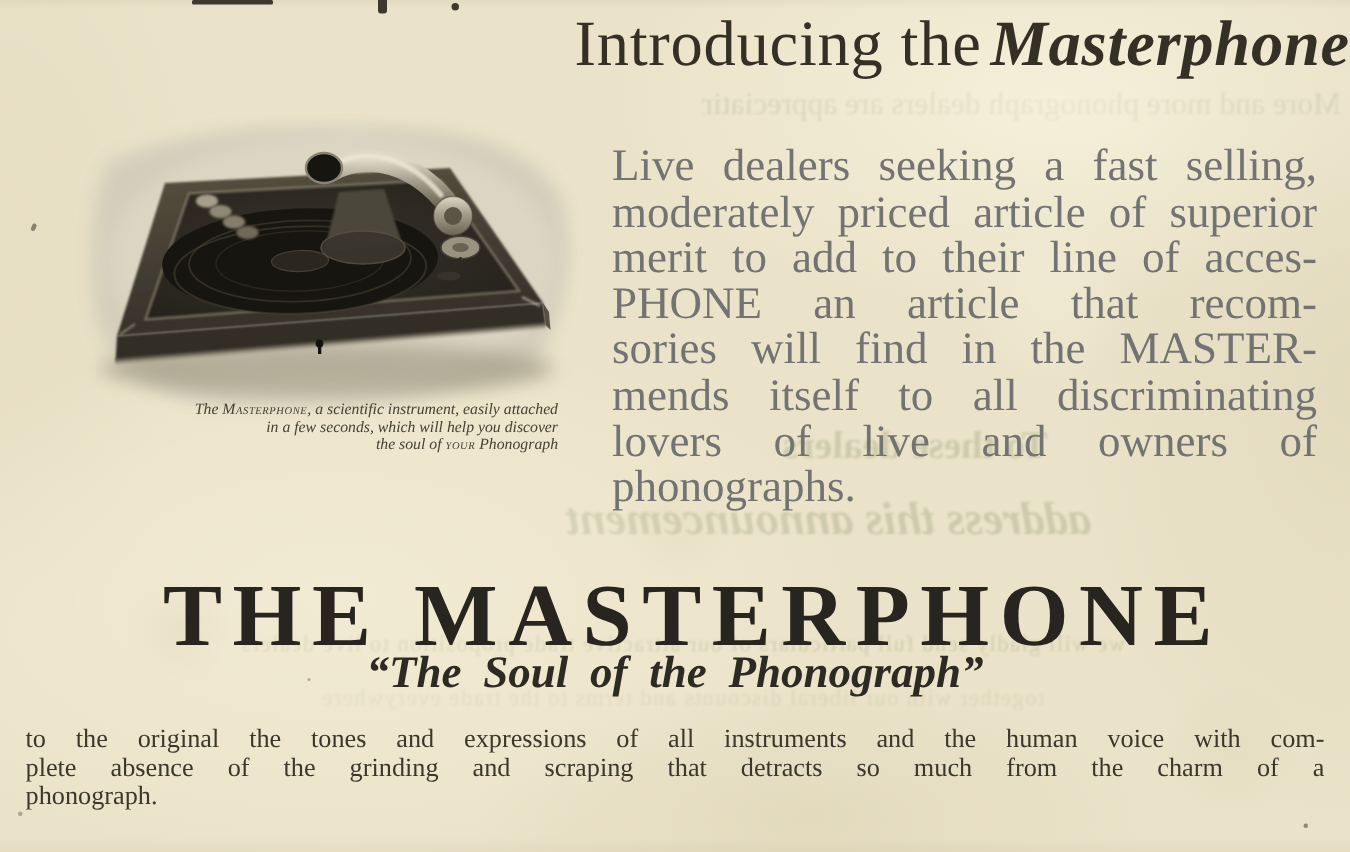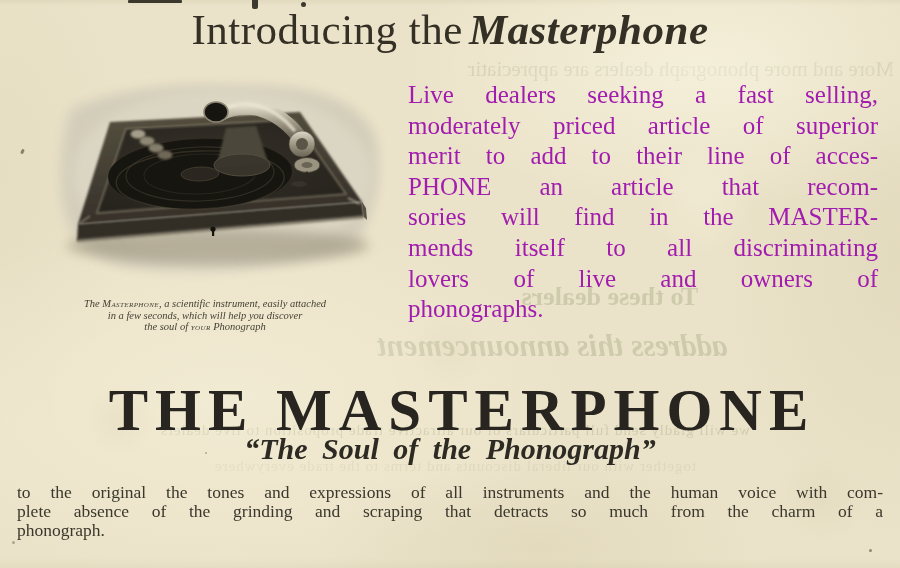--- a/index.html
+++ b/index.html
@@ -33,41 +33,41 @@
   }
   .z{position:absolute;z-index:2;}
 
   
   .remnant-line{left:128px;top:0;width:54px;height:3px;background:#3c382d;border-radius:1px;}
   .remnant-stem{left:252px;top:0;width:6px;height:9px;background:#3c382d;border-radius:0 0 2px 2px;}
   .remnant-dot{left:301px;top:2px;width:5px;height:5px;background:#3c382d;border-radius:50%;}
 
   
   .headline{
-    left:0;top:5px;width:900px;text-align:center;
+    left:0;top:5px;width:900px;text-align:right;
     font-size:43px;line-height:50px;color:#343026;
     letter-spacing:0.5px;white-space:nowrap;
   }
   .headline .brand{font-style:italic;font-weight:bold;margin-left:6px;}
 
   
   .photo{left:50px;top:76px;width:340px;height:206px;}
   .photo svg{display:block;width:100%;height:100%;}
 
   
   .caption{
-    left:38px;top:298px;width:334px;
+    left:38px;top:268px;width:334px;
     font-size:10.5px;line-height:11.5px;font-style:italic;
-    text-align:center;color:#454134;
+    text-align:right;color:#454134;
   }
   .caption .cap-line{white-space:pre-wrap;}
   .caption .sc{font-variant:small-caps;letter-spacing:0.4px;}
 
   
-  .intro{left:408px;top:80px;width:470px;font-size:25px;line-height:30.6px;color:#a21caf;}
+  .intro{left:408px;top:96px;width:470px;font-size:30px;line-height:30.6px;color:#737373;}
   .intro .jline{text-align:justify;text-align-last:justify;white-space:normal;}
   .intro .jline.last{text-align-last:left;}
 
   
   .main-title{
     left:0;top:366px;width:900px;text-align:center;
     font-size:59px;line-height:64px;font-weight:bold;
     letter-spacing:7px;color:#282520;white-space:nowrap;
   }
   .subtitle{

